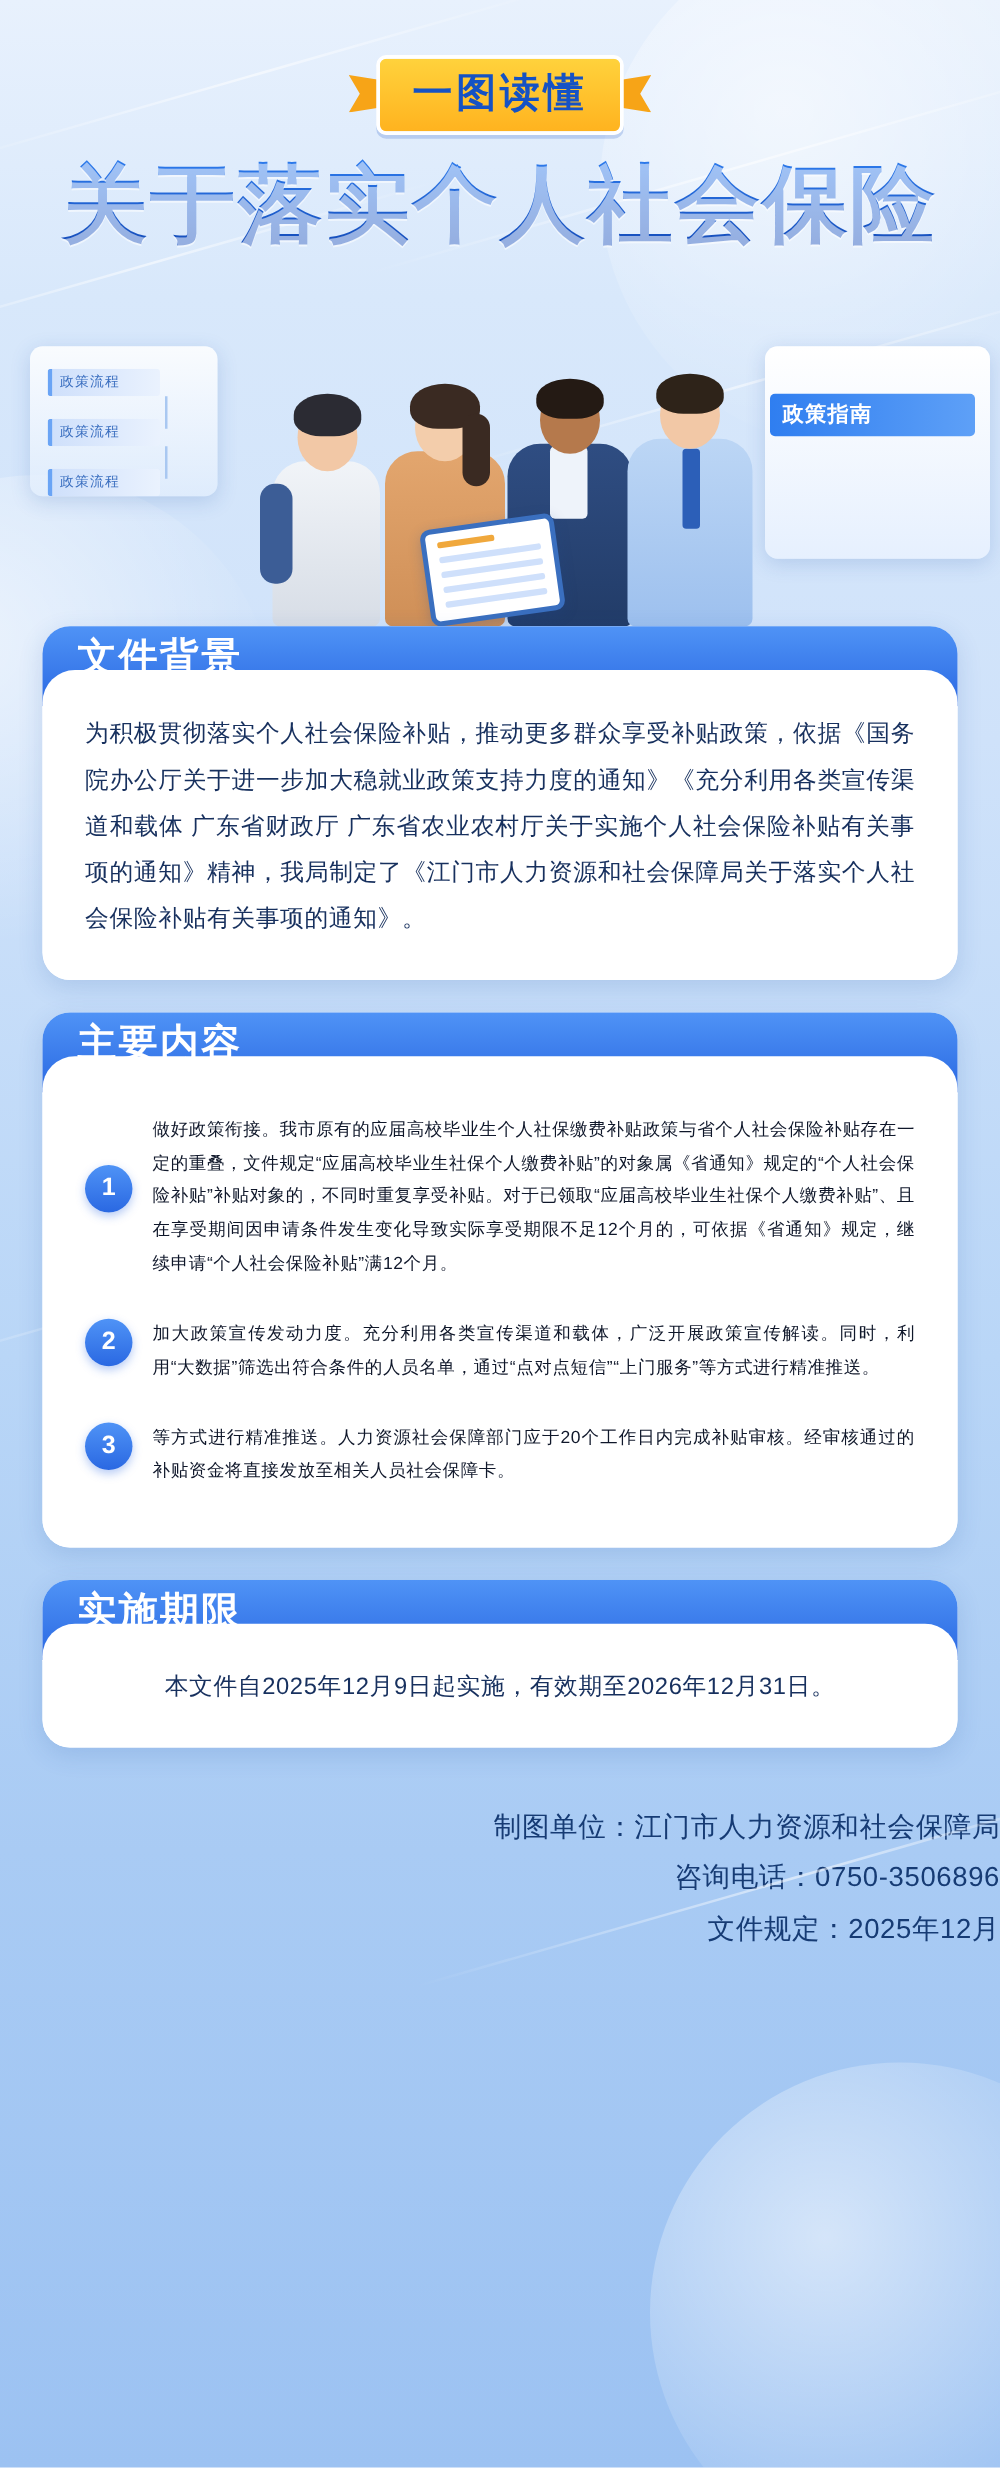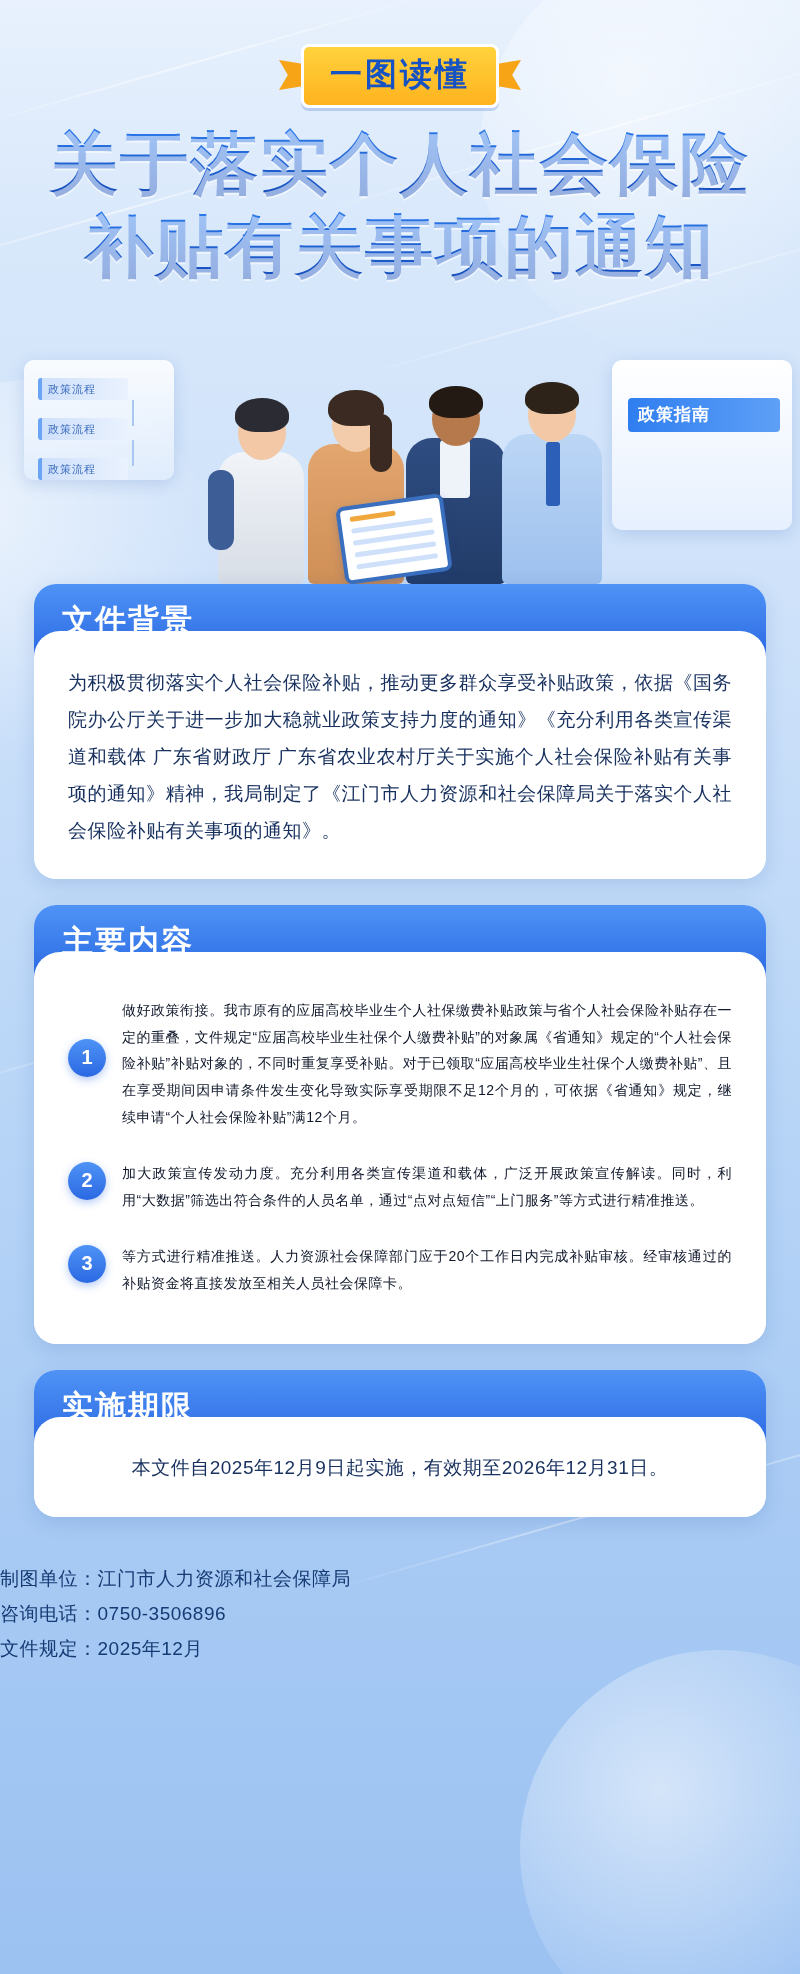--- a/index.html
+++ b/index.html
@@ -96,21 +96,21 @@
     border-radius: 10px;
     background: linear-gradient(180deg, rgba(255,255,255,.85), rgba(226,238,253,.75));
     box-shadow: 0 4px 16px rgba(40,90,170,.18);
   }
   .board-left { left: 24px; width: 150px; height: 120px; }
   .board-right {
     right: 8px; width: 180px; height: 170px;
     background: linear-gradient(180deg,#ffffff,#e6f0fe);
   }
   .board-right .bar {
-    position: absolute; top: 38px; left: 16px; right: 12px; height: 34px;
+    position: absolute; top: 38px; left: 4px; right: 12px; height: 34px;
     background: linear-gradient(90deg,#2f7ef0,#5ea0f7);
     border-radius: 4px;
   }
   .board-right .bar span {
     color:#fff; font-size:17px; font-weight:bold; line-height:34px; padding-left:10px;
     letter-spacing:1px; display:block;
   }
   .board-left .row {
     position: absolute; left: 14px; height: 22px; width: 90px;
     background: linear-gradient(90deg,#cfe0fb,#eaf2fe);
@@ -161,21 +161,21 @@
     position: relative;
     background: #ffffff;
     border-radius: 22px;
     margin-bottom: 26px;
     box-shadow: 0 6px 20px rgba(40,90,170,.16);
     overflow: visible;
   }
   .card-header {
     background: linear-gradient(180deg,#4f93f6 0%, #2a68e2 100%);
     border-radius: 22px 22px 0 0;
-    padding: 16px 28px 18px 28px;
+    padding: 4px 28px 18px 28px;
     position: relative;
   }
   .card-header h2 {
     color: #ffffff;
     font-size: 31px;
     letter-spacing: 2px;
     font-weight: bold;
   }
   .card-header::after {
     content: "";
@@ -233,24 +233,24 @@
   }
   .period-body p {
     text-align: center;
     font-size: 19px;
     line-height: 1.9;
     color: #17305e;
   }
 
   
   .footer {
-    text-align: left;
+    text-align: right;
     padding: 8px 0 30px 0;
     color: #163b74;
-    font-size: 19px;
+    font-size: 22px;
     line-height: 1.85;
     letter-spacing: .5px;
   }
 </style>
 </head>
 <body>
 
 <div class="bg-streaks">
   <div class="streak" style="top:60px;left:-60px;width:520px;"></div>
   <div class="streak" style="top:130px;left:280px;width:640px;"></div>
@@ -264,21 +264,20 @@
 </div>
 
 <div class="header">
   <div class="ribbon-wrap">
     <span class="ribbon-tail-l"></span>
     <span class="ribbon-tail-r"></span>
     <span class="ribbon">一图读懂</span>
   </div>
   <div class="title-block">
     <div class="title-line">关于落实个人社会保险</div>
-    <div class="title-line">补贴有关事项的通知</div>
   </div>
 </div>
 
 <div class="illustration">
 
   <div class="board-left">
     <div class="row r1">政策流程</div>
     <div class="row r2">政策流程</div>
     <div class="row r3">政策流程</div>
     <div class="tick t1"></div>

